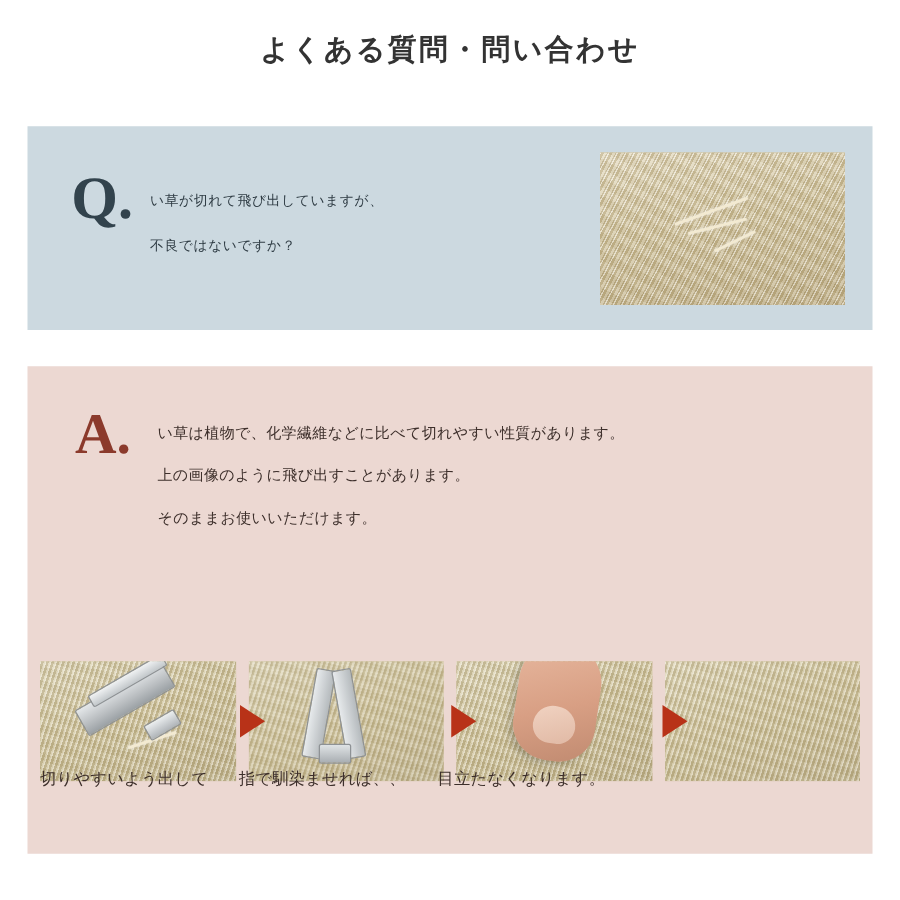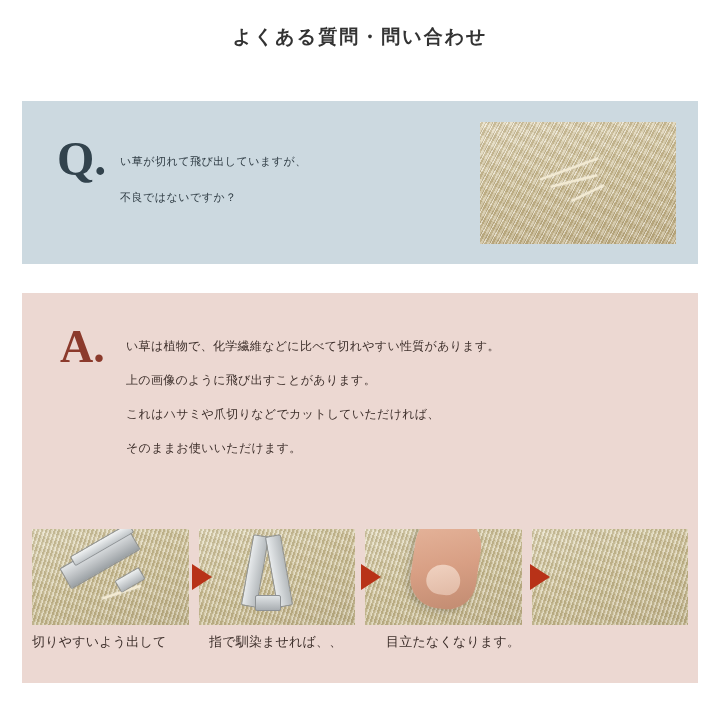--- a/index.html
+++ b/index.html
@@ -21,21 +21,21 @@
     box-sizing: border-box;
   }
 
   
   .title {
     position: absolute;
     left: 0;
     top: 24px;
     width: 720px;
     text-align: center;
-    font-size: 19px;
+    font-size: 23px;
     font-weight: bold;
     letter-spacing: 2px;
     color: #333333;
   }
 
   
   .q-block {
     position: absolute;
     left: 22px;
     top: 101px;
@@ -165,24 +165,24 @@
     border-left: 20px solid #b83218;
     z-index: 4;
   }
   .arrow.a1 { left: 160px; }
   .arrow.a2 { left: 329px; }
   .arrow.a3 { left: 498px; }
 
   .captions {
     position: absolute;
     left: 10px;
-    top: 340px;
+    top: 321px;
     width: 656px;
     display: flex;
-    gap: 18px;
+    gap: 0;
   }
   .caption {
     width: 159px;
     font-size: 13px;
     color: #3d2f2b;
     letter-spacing: 0.2px;
     white-space: nowrap;
   }
 
   
@@ -259,21 +259,20 @@
       <div class="stray-straw" style="left:70px; top:58px; width:48px; height:2px; transform:rotate(-14deg);"></div>
       <div class="stray-straw" style="left:90px; top:70px; width:36px; height:2px; transform:rotate(-26deg);"></div>
     </div>
   </div>
 
   <div class="a-block">
     <div class="a-mark">A.</div>
     <div class="a-text">
       <p>い草は植物で、化学繊維などに比べて切れやすい性質があります。</p>
       <p>上の画像のように飛び出すことがあります。</p>
-      <p>これはハサミや爪切りなどでカットしていただければ、</p>
       <p>そのままお使いいただけます。</p>
     </div>
 
     <div class="steps">
       <div class="step">
         <div class="tatami fine"></div>
         <div class="stray-straw" style="left:70px; top:62px; width:40px; height:2px; transform:rotate(-18deg);"></div>
         <div class="clipper clipper-body"></div>
         <div class="clipper clipper-lever"></div>
         <div class="clipper clipper-tip"></div>

